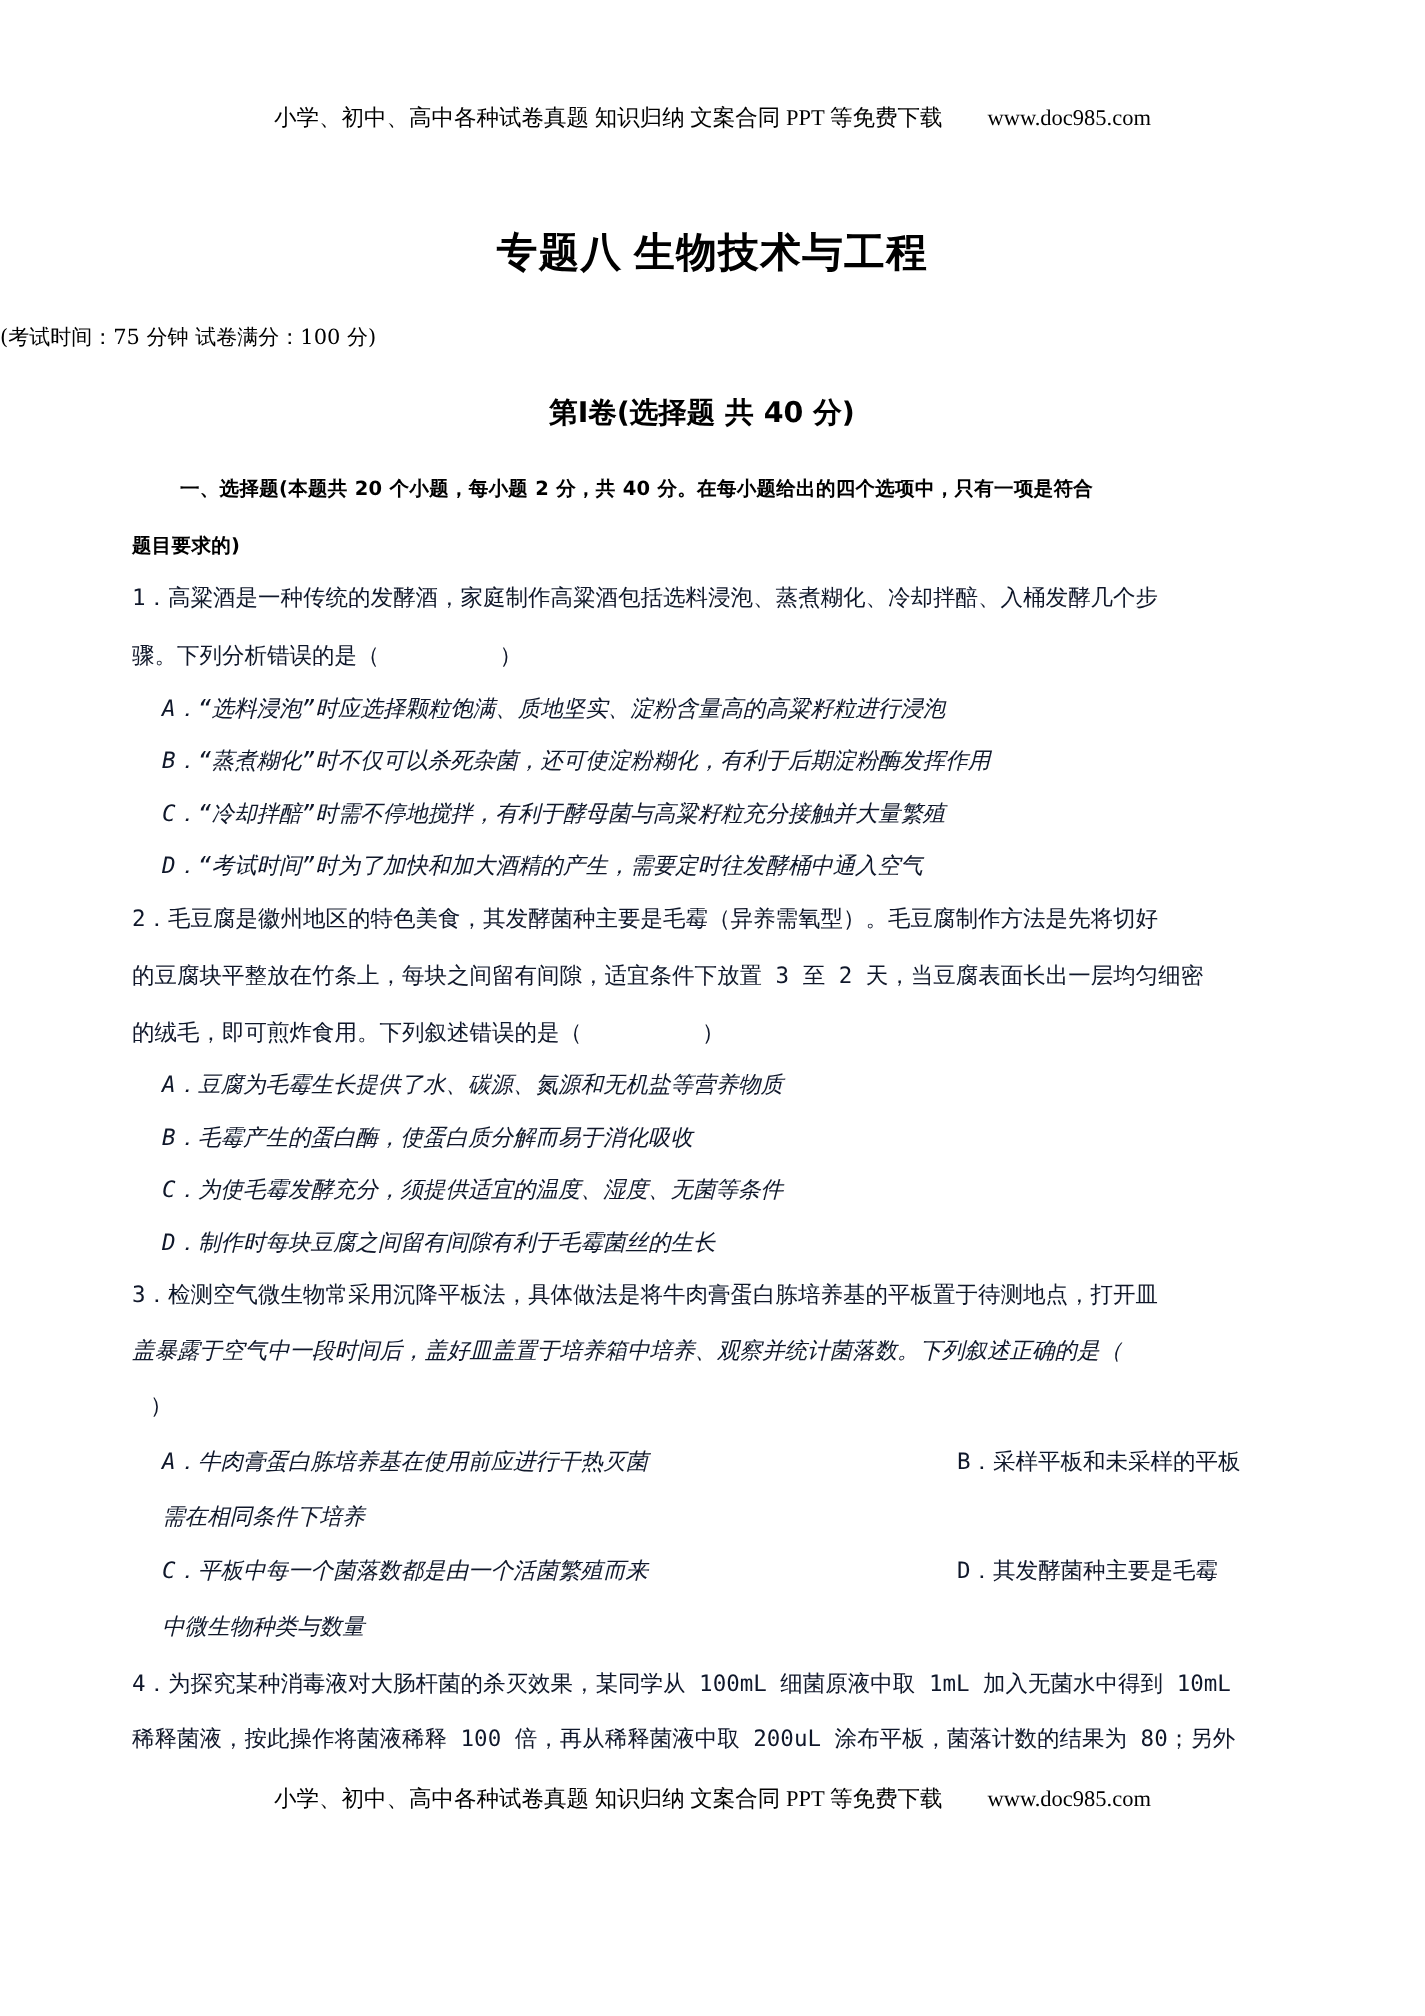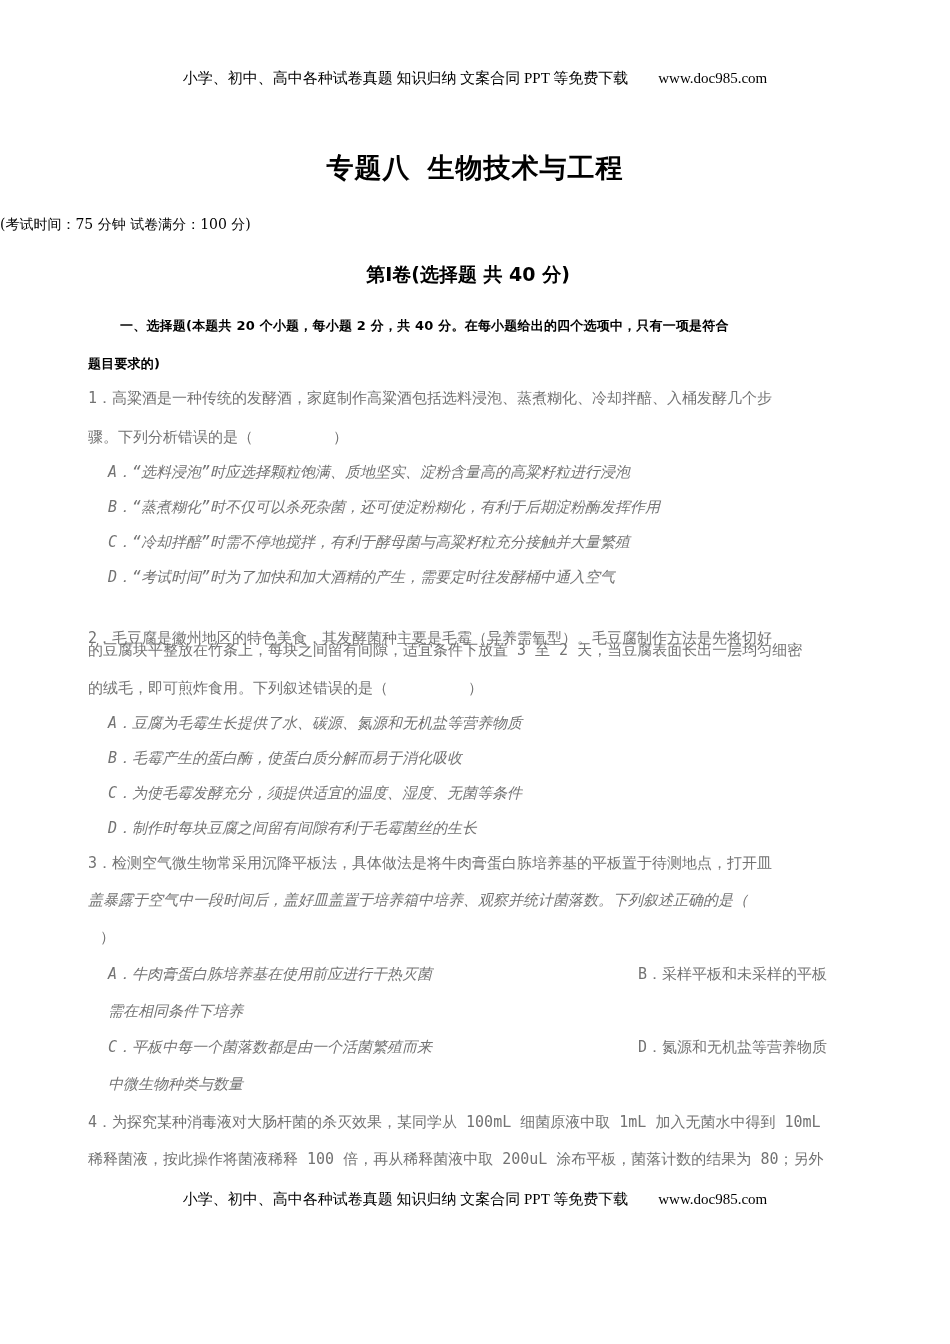--- a/index.html
+++ b/index.html
@@ -2,25 +2,25 @@
 <html><head>
 <meta charset="utf-8">
 <style>
   html, body { margin: 0; padding: 0; background: #ffffff; }
   body { width: 950px; height: 1344px; position: relative; overflow: hidden; color: #000; font-family: "DejaVu Serif", "Liberation Serif", serif; }
   .abs { position: absolute; white-space: nowrap; }
   .header, .footer { left: 0; width: 950px; text-align: center; font-size: 15px; font-family: "Liberation Serif", "DejaVu Serif", serif; letter-spacing: 0px; }
   .header { top: 69px; }
   .footer { top: 1190px; }
   .header .url, .footer .url { margin-left: 30px; }
-  .title { left: 0; width: 950px; text-align: center; top: 150px; font-size: 27px; font-weight: bold; font-family: Liberation Mono, monospace; letter-spacing: 1px; }
+  .title { left: 0; width: 950px; text-align: center; top: 150px; font-size: 27px; font-weight: bold; font-family: Liberation Serif, serif; letter-spacing: 1px; }
   .subtitle { left: 0; width: 950px; top: 216px; font-size: 14px; font-family: "DejaVu Serif", serif; }
   .part { left: 0; width: 936px; text-align: center; top: 262px; font-size: 19px; font-weight: bold; font-family: "DejaVu Sans", sans-serif; }
   .instr { left: 88px; font-size: 13px; font-weight: bold; font-family: "DejaVu Sans", sans-serif; letter-spacing: 0.2px; }
-  .line { left: 88px; font-size: 15px; font-family: "DejaVu Sans Mono", "Liberation Mono", monospace; letter-spacing: 0px; color: #737373; }
+  .line { left: 88px; font-size: 15px; font-family: "DejaVu Sans Mono", "Liberation Mono", monospace; letter-spacing: 0px; color: #0f172a; }
   .opt { left: 108px; font-style: italic; }
   .opt-right { left: 638px; }
   .paren-gap { display: inline-block; width: 80px; }
 </style>
 </head>
 <body>
 
 <div class="abs header">
   <span>小学、初中、高中各种试卷真题 知识归纳 文案合同 PPT 等免费下载</span><span class="url">www.doc985.com</span>
 </div>
@@ -35,38 +35,38 @@
 <div>
   <div class="abs line" style="top:389px;">1．高粱酒是一种传统的发酵酒，家庭制作高粱酒包括选料浸泡、蒸煮糊化、冷却拌醅、入桶发酵几个步</div>
   <div class="abs line" style="top:428px;"><span>骤。下列分析错误的是（</span><span class="paren-gap"></span><span>）</span></div>
   <div class="abs line opt" style="top:463px;">A．“选料浸泡”时应选择颗粒饱满、质地坚实、淀粉含量高的高粱籽粒进行浸泡</div>
   <div class="abs line opt" style="top:498px;">B．“蒸煮糊化”时不仅可以杀死杂菌，还可使淀粉糊化，有利于后期淀粉酶发挥作用</div>
   <div class="abs line opt" style="top:533px;">C．“冷却拌醅”时需不停地搅拌，有利于酵母菌与高粱籽粒充分接触并大量繁殖</div>
   <div class="abs line opt" style="top:568px;">D．“考试时间”时为了加快和加大酒精的产生，需要定时往发酵桶中通入空气</div>
 </div>
 
 <div>
-  <div class="abs line" style="top:629px;">2．毛豆腐是徽州地区的特色美食，其发酵菌种主要是毛霉（异养需氧型）。毛豆腐制作方法是先将切好</div>
+  <div class="abs line" style="top:603px;">2．毛豆腐是徽州地区的特色美食，其发酵菌种主要是毛霉（异养需氧型）。毛豆腐制作方法是先将切好</div>
   <div class="abs line" style="top:641px;">的豆腐块平整放在竹条上，每块之间留有间隙，适宜条件下放置 3 至 2 天，当豆腐表面长出一层均匀细密</div>
   <div class="abs line" style="top:679px;"><span>的绒毛，即可煎炸食用。下列叙述错误的是（</span><span class="paren-gap"></span><span>）</span></div>
   <div class="abs line opt" style="top:714px;">A．豆腐为毛霉生长提供了水、碳源、氮源和无机盐等营养物质</div>
   <div class="abs line opt" style="top:749px;">B．毛霉产生的蛋白酶，使蛋白质分解而易于消化吸收</div>
   <div class="abs line opt" style="top:784px;">C．为使毛霉发酵充分，须提供适宜的温度、湿度、无菌等条件</div>
   <div class="abs line opt" style="top:819px;">D．制作时每块豆腐之间留有间隙有利于毛霉菌丝的生长</div>
 </div>
 
 <div>
   <div class="abs line" style="top:854px;">3．检测空气微生物常采用沉降平板法，具体做法是将牛肉膏蛋白胨培养基的平板置于待测地点，打开皿</div>
   <div class="abs line" style="top:891px;font-style:italic;">盖暴露于空气中一段时间后，盖好皿盖置于培养箱中培养、观察并统计菌落数。下列叙述正确的是（</div>
   <div class="abs line" style="top:928px;left:100px;">）</div>
   <div class="abs line opt" style="top:965px;">A．牛肉膏蛋白胨培养基在使用前应进行干热灭菌</div>
   <div class="abs line opt-right" style="top:965px;">B．采样平板和未采样的平板</div>
   <div class="abs line opt" style="top:1002px;">需在相同条件下培养</div>
   <div class="abs line opt" style="top:1038px;">C．平板中每一个菌落数都是由一个活菌繁殖而来</div>
-  <div class="abs line opt-right" style="top:1038px;">D．氮源和无机盐等营养物质</div>
+  <div class="abs line opt-right" style="top:1038px;">D．其发酵菌种主要是毛霉</div>
   <div class="abs line opt" style="top:1075px;">中微生物种类与数量</div>
 </div>
 
 <div>
   <div class="abs line" style="top:1113px;">4．为探究某种消毒液对大肠杆菌的杀灭效果，某同学从 100mL 细菌原液中取 1mL 加入无菌水中得到 10mL</div>
   <div class="abs line" style="top:1150px;">稀释菌液，按此操作将菌液稀释 100 倍，再从稀释菌液中取 200uL 涂布平板，菌落计数的结果为 80；另外</div>
 </div>
 
 <div class="abs footer">
   <span>小学、初中、高中各种试卷真题 知识归纳 文案合同 PPT 等免费下载</span><span class="url">www.doc985.com</span>

